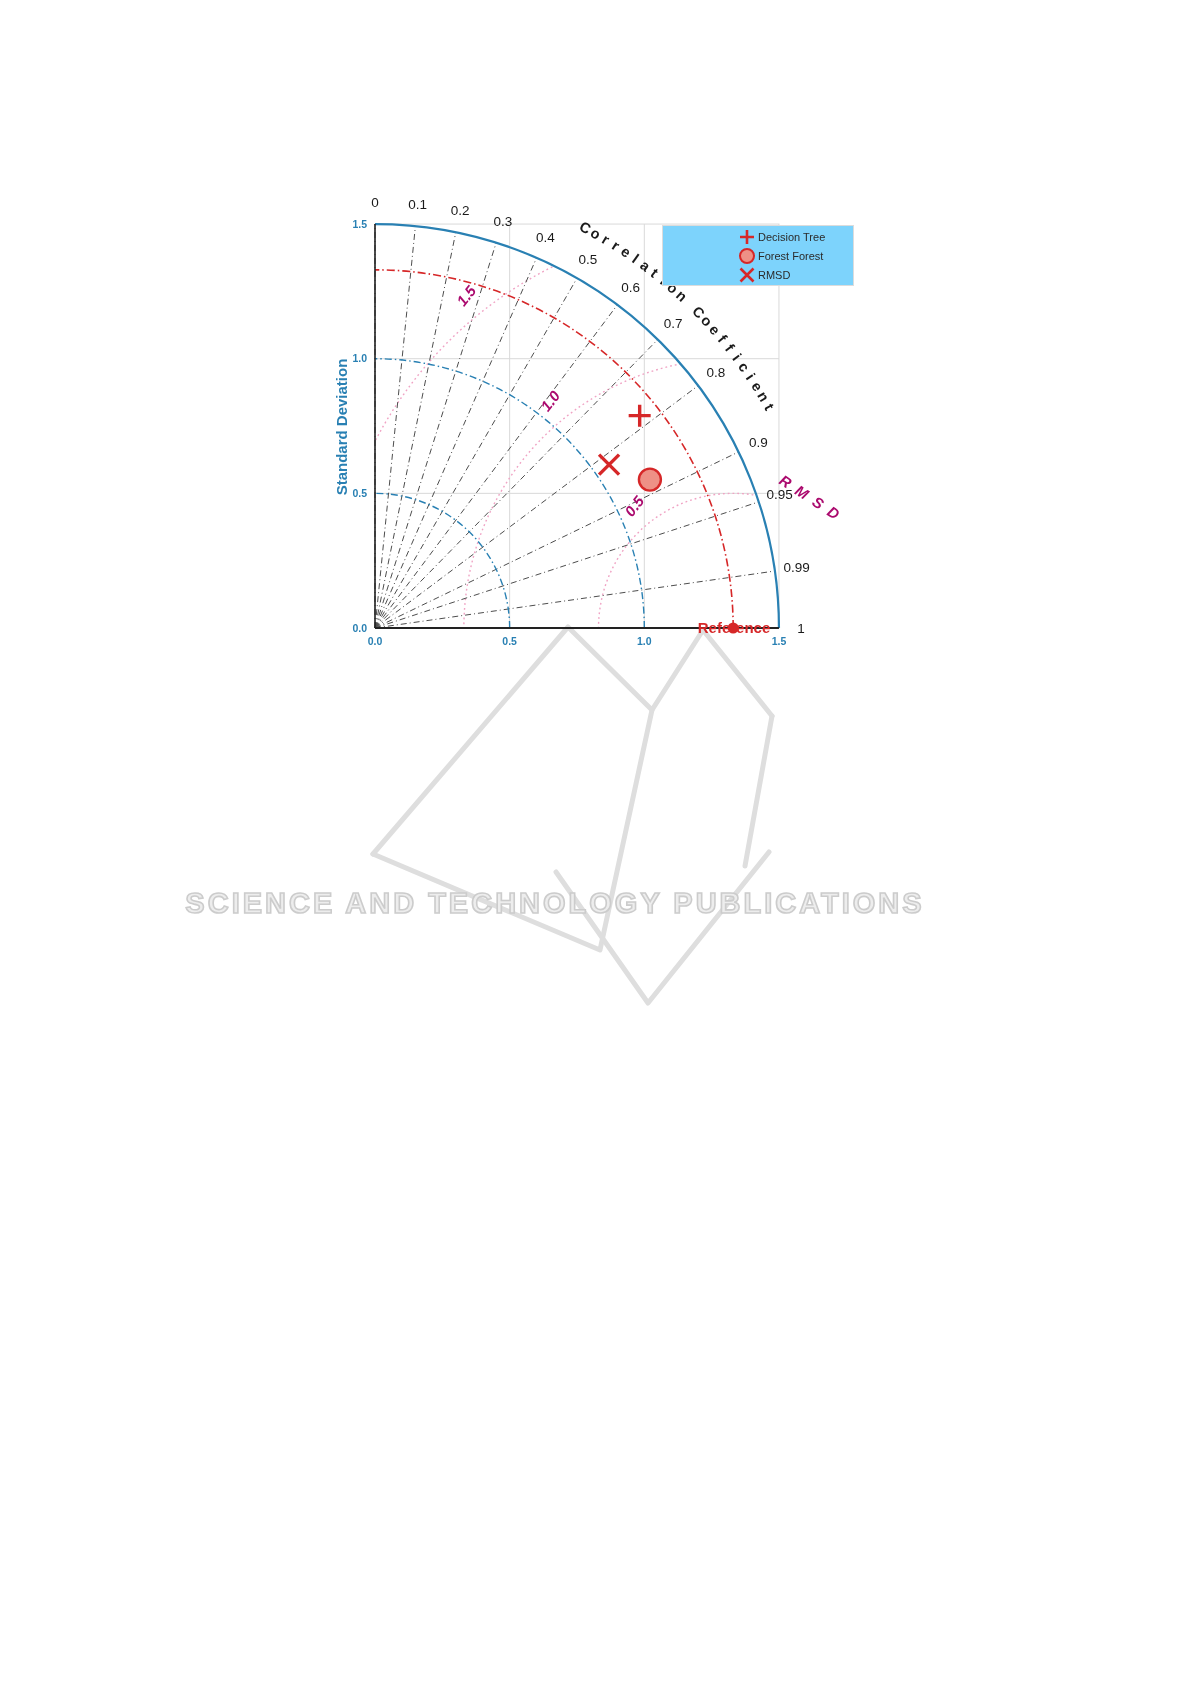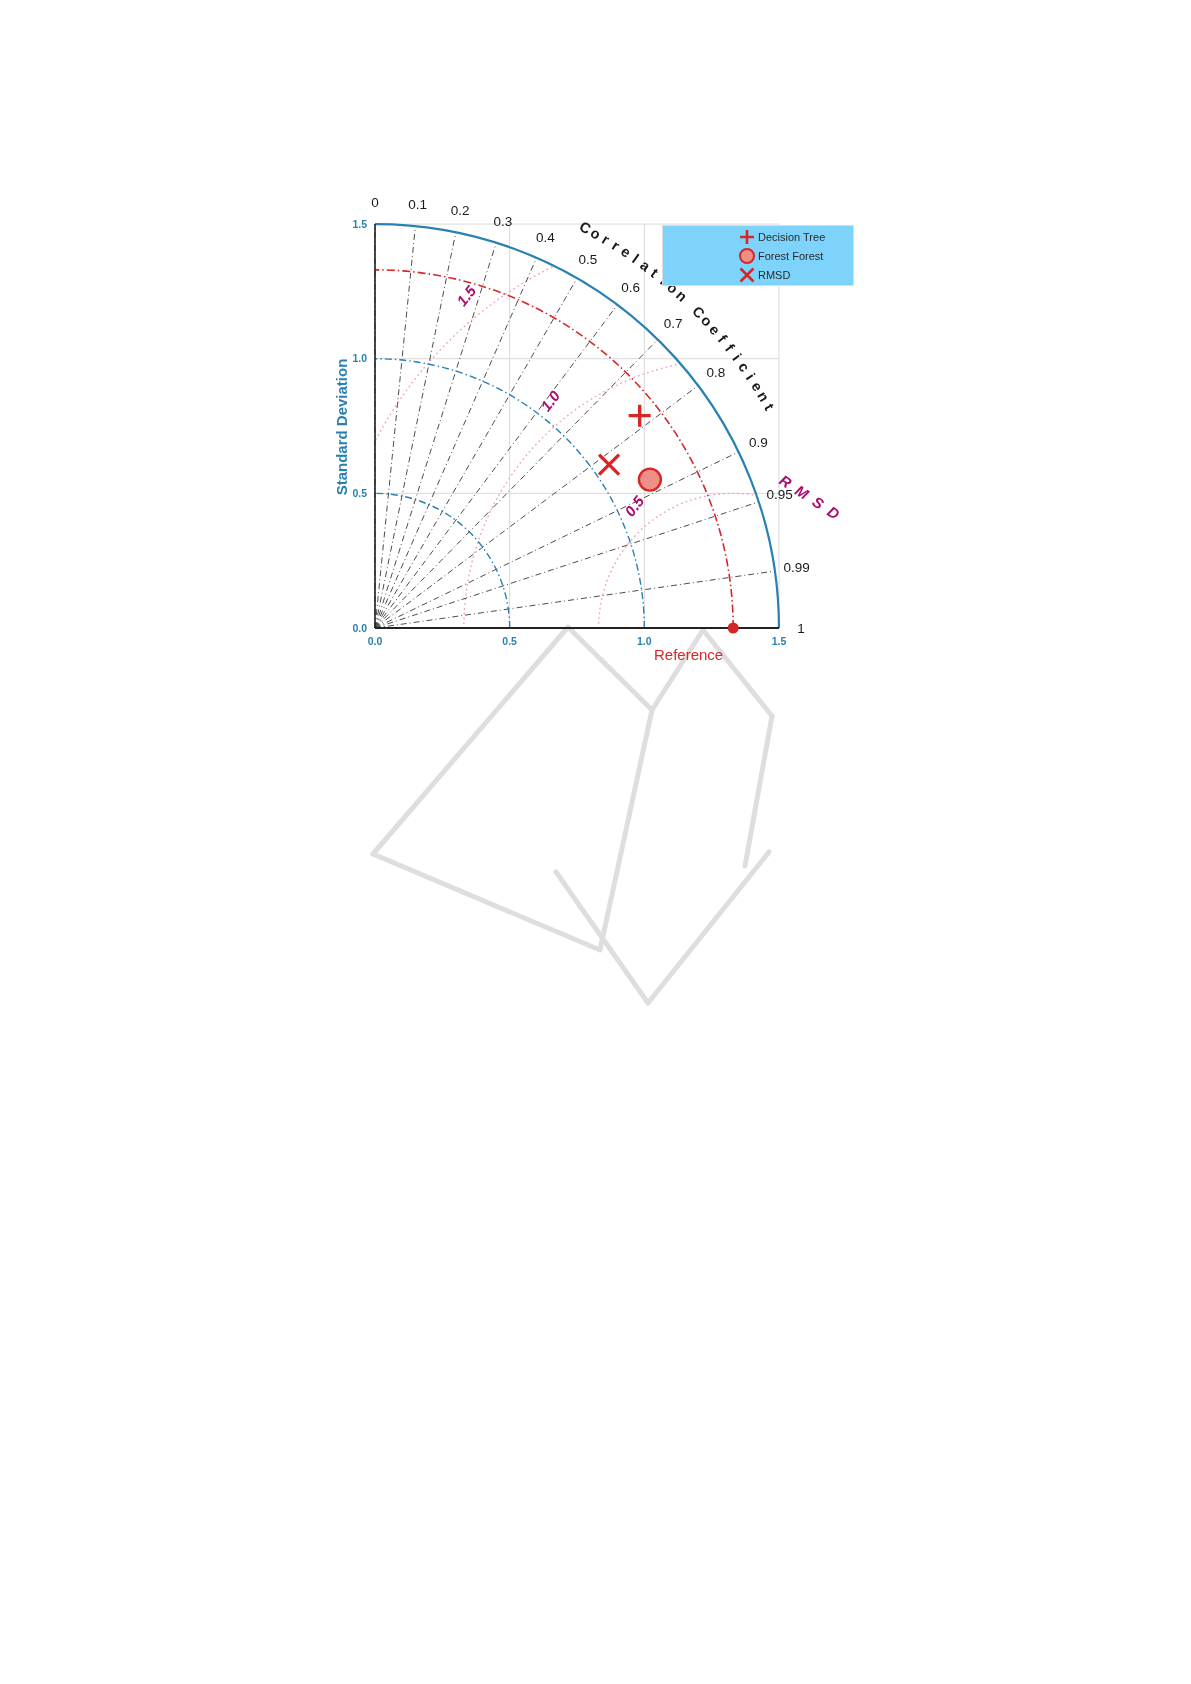--- a/index.html
+++ b/index.html
@@ -4,22 +4,22 @@
 <style>
   html,body{margin:0;padding:0;background:#ffffff;}
   body{width:1191px;height:1684px;position:relative;overflow:hidden;
        font-family:"Liberation Sans",sans-serif;}
   #stage{position:absolute;left:0;top:0;width:1191px;height:1684px;}
   #chart-svg{position:absolute;left:0;top:0;}
   .overlay{position:absolute;white-space:nowrap;}
   .std-label{left:243px;top:417px;width:200px;height:20px;text-align:center;
              font-weight:bold;font-size:15px;color:var(--blue);
              transform:rotate(-90deg);}
-  .reference-label{left:654px;top:646px;width:160px;text-align:left;
-                   font-weight:normal;font-size:15px;color:var(--red);}
+  .reference-label{left:654px;top:619px;width:160px;text-align:center;
+                   font-weight:bold;font-size:15px;color:var(--red);}
   .rmsd-label{left:781px;top:470px;font-weight:bold;font-style:italic;
               font-size:15px;letter-spacing:8px;color:var(--magenta);
               transform:rotate(33deg);transform-origin:left center;}
   .legend-box{left:662px;top:225px;width:192px;height:61px;background:#7dd3fc;
               border:1px solid #dcdcdc;box-sizing:border-box;
               display:flex;flex-direction:column;justify-content:center;
               padding-left:72px;gap:2px;}
   .legend-row{display:flex;align-items:center;height:17px;}
   .legend-marker{width:24px;display:flex;justify-content:center;align-items:center;}
   .legend-text{font-size:11px;color:#2b2b2b;margin-left:-1px;}
@@ -176,14 +176,15 @@
     <div class="legend-row">
       <span class="legend-marker">
         <svg width="18" height="18">
             <path d="M2.5,2.5 L15.5,15.5 M15.5,2.5 L2.5,15.5" stroke="#d62728" stroke-width="2.6" fill="none"></path>
           </svg>
       </span>
       <span class="legend-text">RMSD</span>
     </div>
   </div>
 
+  <div class="overlay wm-subtitle">SCIENCE AND TECHNOLOGY PUBLICATIONS</div>
 
 </div>
 
 </body></html>

